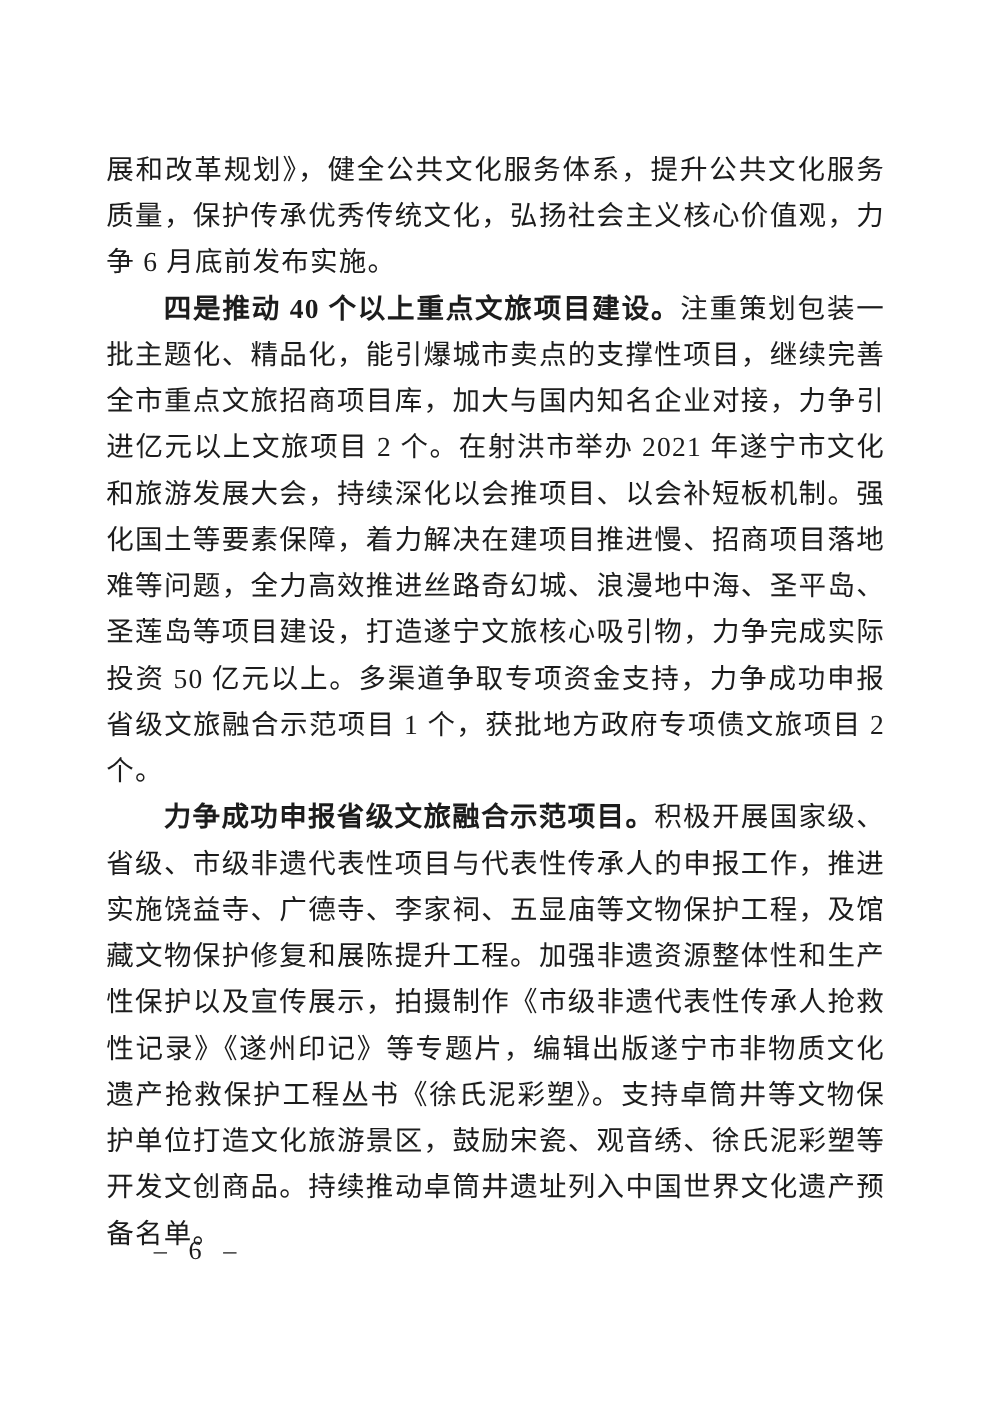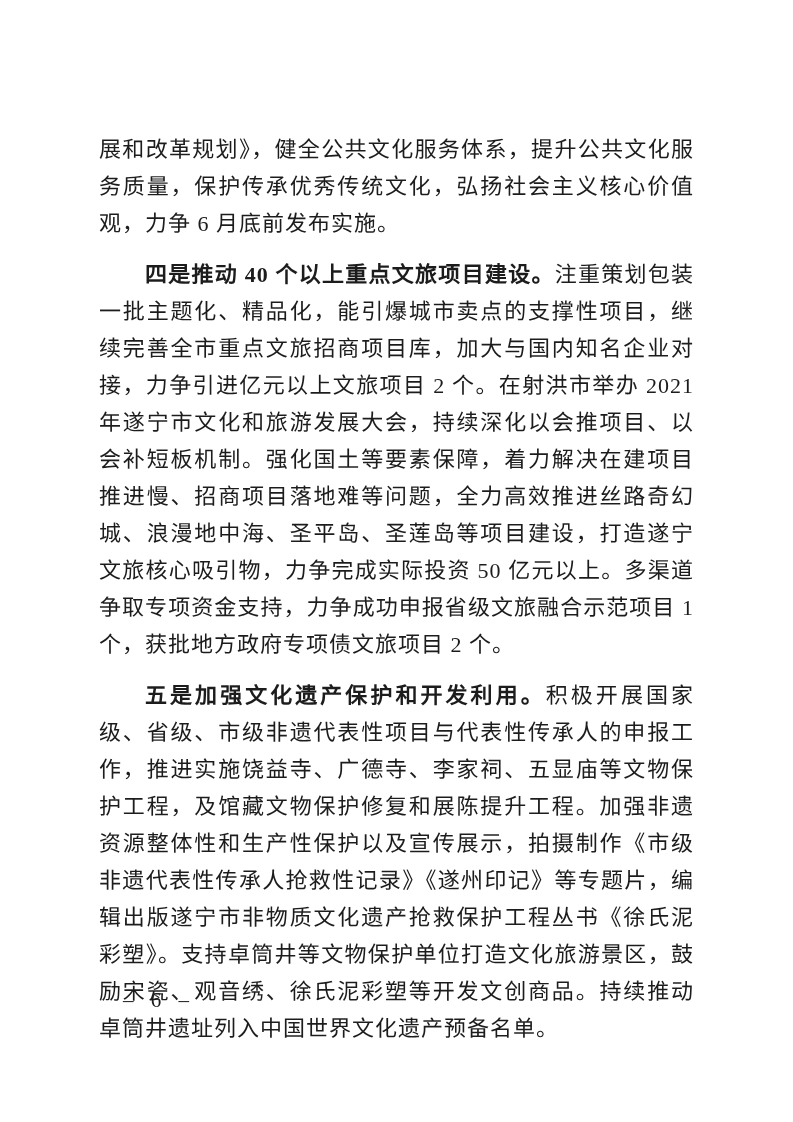--- a/index.html
+++ b/index.html
@@ -16,21 +16,21 @@
     font-family: "Liberation Serif", "DejaVu Serif", serif;
     color: #1c1c1c;
   }
   .content {
     position: absolute;
     left: 85px;
     top: 117px;
     width: 623px;
   }
   .para {
-    margin: 14px;
+    margin: 0;
     font-size: 22px;
     line-height: 37px;
     letter-spacing: 1px;
     text-align: justify;
     text-align-last: left;
     text-justify: inter-ideograph;
     word-break: break-all;
   }
   .para.indent {
     text-indent: 46px;
@@ -51,18 +51,18 @@
 </head>
 <body>
 
 <div class="page">
   <div class="content">
 
     <p class="para"><span>展和改革规划》，健全公共文化服务体系，提升公共文化服务质量，保护传承优秀传统文化，弘扬社会主义核心价值观，力争 6 月底前发布实施。</span></p>
 
     <p class="para indent"><span class="lead">四是推动 40 个以上重点文旅项目建设。</span><span>注重策划包装一批主题化、精品化，能引爆城市卖点的支撑性项目，继续完善全市重点文旅招商项目库，加大与国内知名企业对接，力争引进亿元以上文旅项目 2 个。在射洪市举办 2021 年遂宁市文化和旅游发展大会，持续深化以会推项目、以会补短板机制。强化国土等要素保障，着力解决在建项目推进慢、招商项目落地难等问题，全力高效推进丝路奇幻城、浪漫地中海、圣平岛、圣莲岛等项目建设，打造遂宁文旅核心吸引物，力争完成实际投资 50 亿元以上。多渠道争取专项资金支持，力争成功申报省级文旅融合示范项目 1 个，获批地方政府专项债文旅项目 2 个。</span></p>
 
-    <p class="para indent"><span class="lead">五是加强文化遗产保护和开发利用。</span><span>积极开展国家级、省级、市级非遗代表性项目与代表性传承人的申报工作，推进实施饶益寺、广德寺、李家祠、五显庙等文物保护工程，及馆藏文物保护修复和展陈提升工程。加强非遗资源整体性和生产性保护以及宣传展示，拍摄制作《市级非遗代表性传承人抢救性记录》《遂州印记》等专题片，编辑出版遂宁市非物质文化遗产抢救保护工程丛书《徐氏泥彩塑》。支持卓筒井等文物保护单位打造文化旅游景区，鼓励宋瓷、观音绣、徐氏泥彩塑等开发文创商品。持续推动卓筒井遗址列入中国世界文化遗产预备名单。</span></p>
+    <p class="para indent"><span class="lead">力争成功申报省级文旅融合示范项目。</span><span>积极开展国家级、省级、市级非遗代表性项目与代表性传承人的申报工作，推进实施饶益寺、广德寺、李家祠、五显庙等文物保护工程，及馆藏文物保护修复和展陈提升工程。加强非遗资源整体性和生产性保护以及宣传展示，拍摄制作《市级非遗代表性传承人抢救性记录》《遂州印记》等专题片，编辑出版遂宁市非物质文化遗产抢救保护工程丛书《徐氏泥彩塑》。支持卓筒井等文物保护单位打造文化旅游景区，鼓励宋瓷、观音绣、徐氏泥彩塑等开发文创商品。持续推动卓筒井遗址列入中国世界文化遗产预备名单。</span></p>
 
   </div>
 
   <div class="footer-pagenum">– 6 –</div>
 </div>
 
 </body></html>

